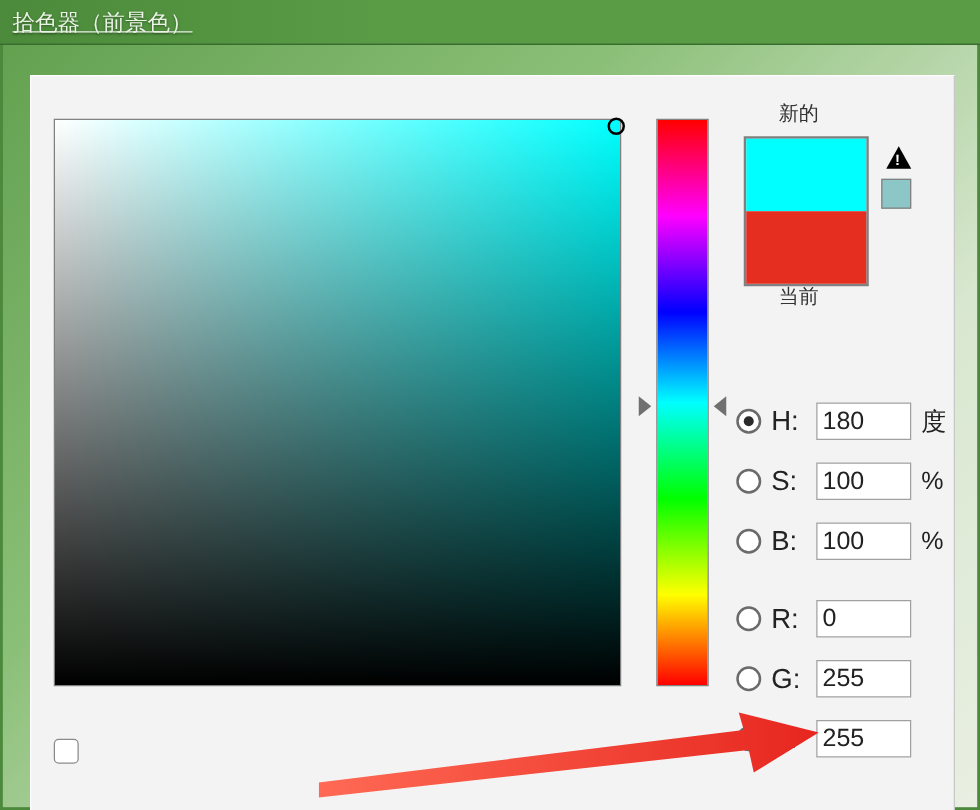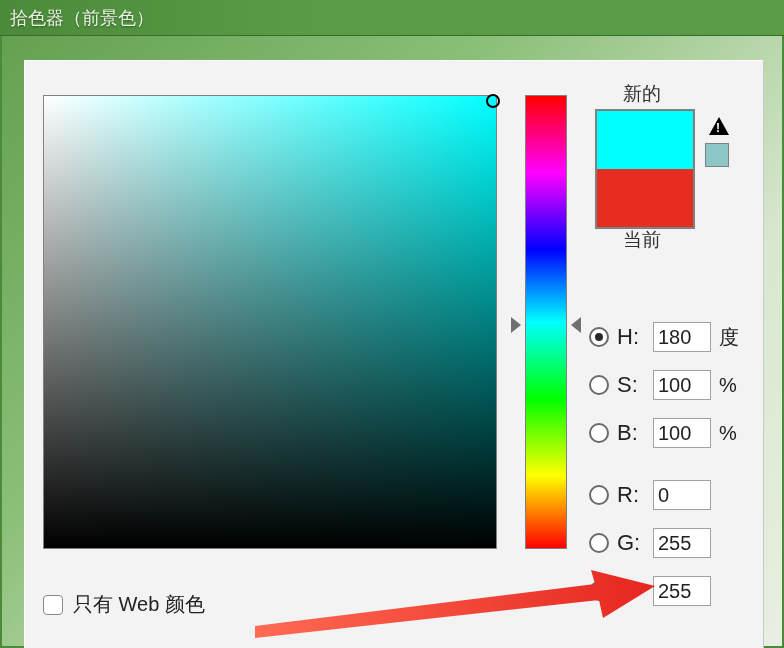--- a/index.html
+++ b/index.html
@@ -6,20 +6,21 @@
   body{width:784px;height:648px;overflow:hidden;background:#3a6b2e;}
   .title-bar{
     height:36px;
     background:linear-gradient(to right,#4b8a3a 0%,#5a9c46 40%,#5a9c46 100%);
     border-bottom:1px solid #3a6b2e;
     display:flex;align-items:center;padding-left:10px;
   }
   .title-bar span{
     color:#eaf4e5;font-size:18px;
     text-shadow:0 1px 2px rgba(0,0,0,.4);
+    text-decoration:underline;
   }
   .outer-panel{
     position:absolute;left:0;top:36px;width:784px;height:612px;
     background:linear-gradient(135deg,#63a150 0%,#8abf77 35%,#d8e7cf 70%,#e9efe2 100%);
     border:2px solid #4b8a3a;border-top:none;
   }
   .inner-panel{
     position:absolute;left:22px;top:24px;width:740px;height:590px;
     background:#f3f3f3;border-top:1px solid #ffffff;border-left:1px solid #ffffff;
     border-right:1px solid #c8c8c8;border-bottom:1px solid #c8c8c8;
@@ -41,21 +42,21 @@
     position:absolute;left:500px;top:34px;width:42px;height:454px;
     border:1px solid #808080;
     background:linear-gradient(to bottom,
       #ff0000 0%, #ff00ff 17%, #0000ff 34%, #00ffff 50%,
       #00ff00 67%, #ffff00 84%, #ff0000 100%);
   }
   .hue-arrow{position:absolute;width:0;height:0;border-top:8px solid transparent;border-bottom:8px solid transparent;}
   .hue-arrow.left{left:486px;top:256px;border-left:10px solid #707070;}
   .hue-arrow.right{left:546px;top:256px;border-right:10px solid #707070;}
   
-  .swatch-label{position:absolute;font-size:19px;color:#333;}
+  .swatch-label{position:absolute;font-size:16px;color:#333;}
   .lbl-new{left:598px;top:20px;}
   .lbl-current{left:598px;top:166px;}
   .swatch-box{
     position:absolute;left:570px;top:48px;width:100px;height:120px;
     border:2px solid #808080;
   }
   .swatch-new{position:absolute;left:0;top:0;width:100%;height:50%;}
   .swatch-cur{position:absolute;left:0;bottom:0;width:100%;height:50%;}
   .warn-triangle{
     position:absolute;left:684px;top:56px;width:0;height:0;
@@ -71,21 +72,21 @@
   }
   
   .row{position:absolute;display:flex;align-items:center;height:28px;}
   .radio{
     width:20px;height:20px;border:2px solid #6a6a6a;border-radius:50%;
     margin-right:8px;display:flex;align-items:center;justify-content:center;background:#fff;
   }
   .radio .dot{width:8px;height:8px;border-radius:50%;background:#2a2a2a;}
   .row-label{font-size:22px;color:#222;width:30px;}
   .num-input{
-    width:58px;height:30px;border:1px solid #a0a0a0;background:#fff;
+    width:76px;height:30px;border:1px solid #a0a0a0;background:#fff;
     font-size:20px;color:#222;padding:0 4px;text-align:left;margin:0 8px 0 6px;
   }
   .unit{font-size:20px;color:#222;}
   .row-h{left:564px;top:262px;}
   .row-s{left:564px;top:310px;}
   .row-b{left:564px;top:358px;}
   .row-r{left:564px;top:420px;}
   .row-g{left:564px;top:468px;}
   .row-bb{left:564px;top:516px;}
   
@@ -159,21 +160,20 @@
       <input class="num-input" value="255" style="">
     </div>
     <div class="row row-bb">
       <div class="radio"></div>
       <div class="row-label">B:</div>
       <input class="num-input" value="255" style="">
     </div>
 
     <div class="web-only">
       <div class="chk"></div>
-      <span>只有 Web 颜色</span>
     </div>
 
     <svg class="red-arrow" viewBox="0 0 400 80">
       <defs>
         <linearGradient id="ga" x1="0" y1="0" x2="1" y2="0">
           <stop offset="0" stop-color="#ff6a55"></stop>
           <stop offset="1" stop-color="#e6261f"></stop>
         </linearGradient>
       </defs>
       <polygon points="0,60 340,18 336,4 400,20 348,52 344,34 0,72" fill="url(#ga)"></polygon>

